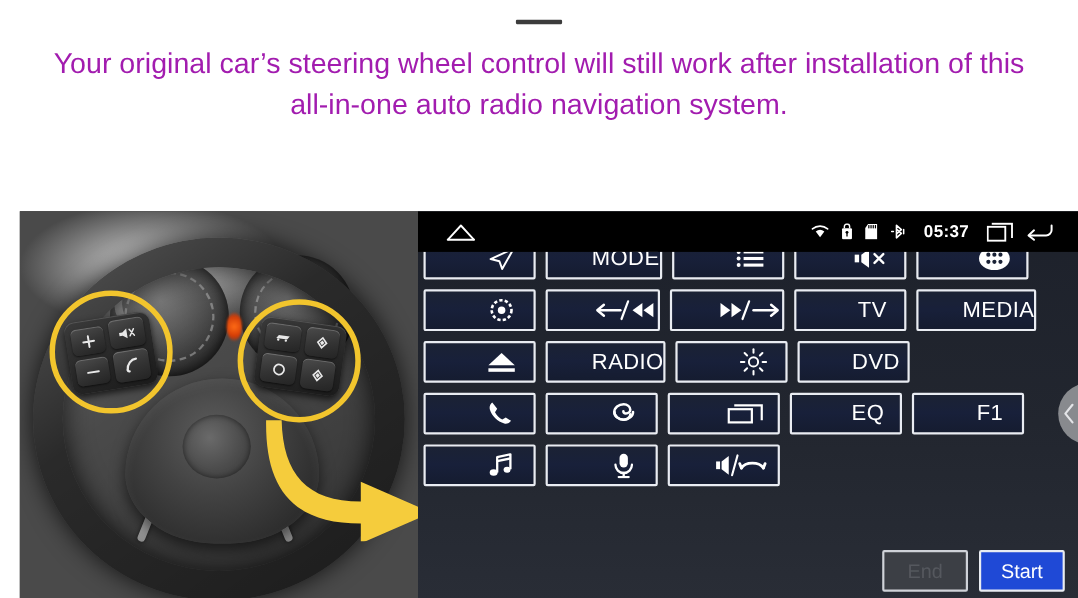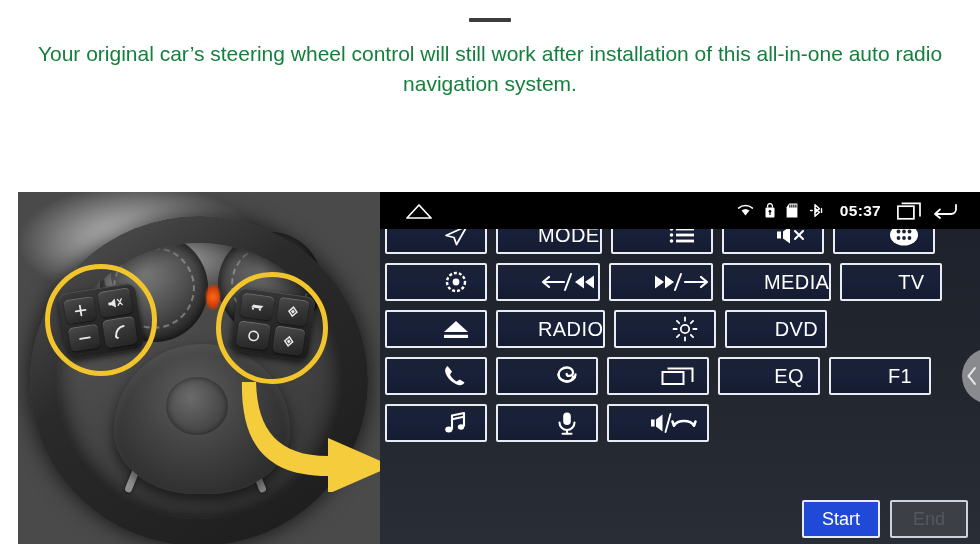--- a/index.html
+++ b/index.html
@@ -43,22 +43,22 @@
     width: 42px;
     height: 4px;
     background: #3c3c3c;
     margin: 18px auto 0 auto;
     border-radius: 1px;
   }
 
   .subtitle {
     margin: 17px auto 0 auto;
     width: 910px;
-    font-size: 21px;
-    color: #15803d;
+    font-size: 26px;
+    color: #a21caf;
     line-height: 1.45;
     font-family: "Liberation Sans", sans-serif;
   }
 
   
   .lower {
     position: absolute;
     top: 192px; left: 0;
     width: 980px;
     height: 352px;
@@ -531,24 +531,24 @@
               <svg width="60" height="20" viewBox="0 0 60 20">
                 <path d="M4 3.5 V16.5 L13 10 Z" fill="#ffffff"></path>
                 <path d="M14 3.5 V16.5 L23 10 Z" fill="#ffffff"></path>
                 <path d="M30 2 L24 18" stroke="#ffffff" stroke-width="2" stroke-linecap="round"></path>
                 <path d="M34 10 H55" stroke="#ffffff" stroke-width="2.2" stroke-linecap="round"></path>
                 <path d="M50 5 L56 10 L50 15" fill="none" stroke="#ffffff" stroke-width="2.2" stroke-linecap="round" stroke-linejoin="round"></path>
               </svg>
             </span>
           </div>
           <div class="btn">
+            <span class="lbl">TV</span>
+          </div>
+          <div class="btn">
             <span class="lbl">MEDIA</span>
-          </div>
-          <div class="btn">
-            <span class="lbl">TV</span>
           </div>
         </div>
 
         <div class="grid-row">
           <div class="btn">
             <span class="ico">
               <svg width="30" height="22" viewBox="0 0 30 22">
                 <path d="M15 3 L27 14 H3 Z" fill="#ffffff"></path>
                 <rect x="3" y="16.8" width="24" height="3.2" fill="#ffffff"></rect>
               </svg>
@@ -646,25 +646,25 @@
               </svg>
             </span>
           </div>
           <div class="btn ghost"></div>
           <div class="btn ghost"></div>
         </div>
 
       </div>
 
       <div class="actions">
+        <div class="act disabled">
+          <span>End</span>
+        </div>
         <div class="act primary">
           <span>Start</span>
-        </div>
-        <div class="act disabled">
-          <span>End</span>
         </div>
       </div>
 
       <div class="drawer-handle">
         <svg width="13" height="20" viewBox="0 0 13 20">
           <path d="M9 2 L2.5 10 L9 18" fill="none" stroke="#e3e4e7" stroke-width="2" stroke-linecap="round" stroke-linejoin="round"></path>
         </svg>
       </div>
 
     </div>

